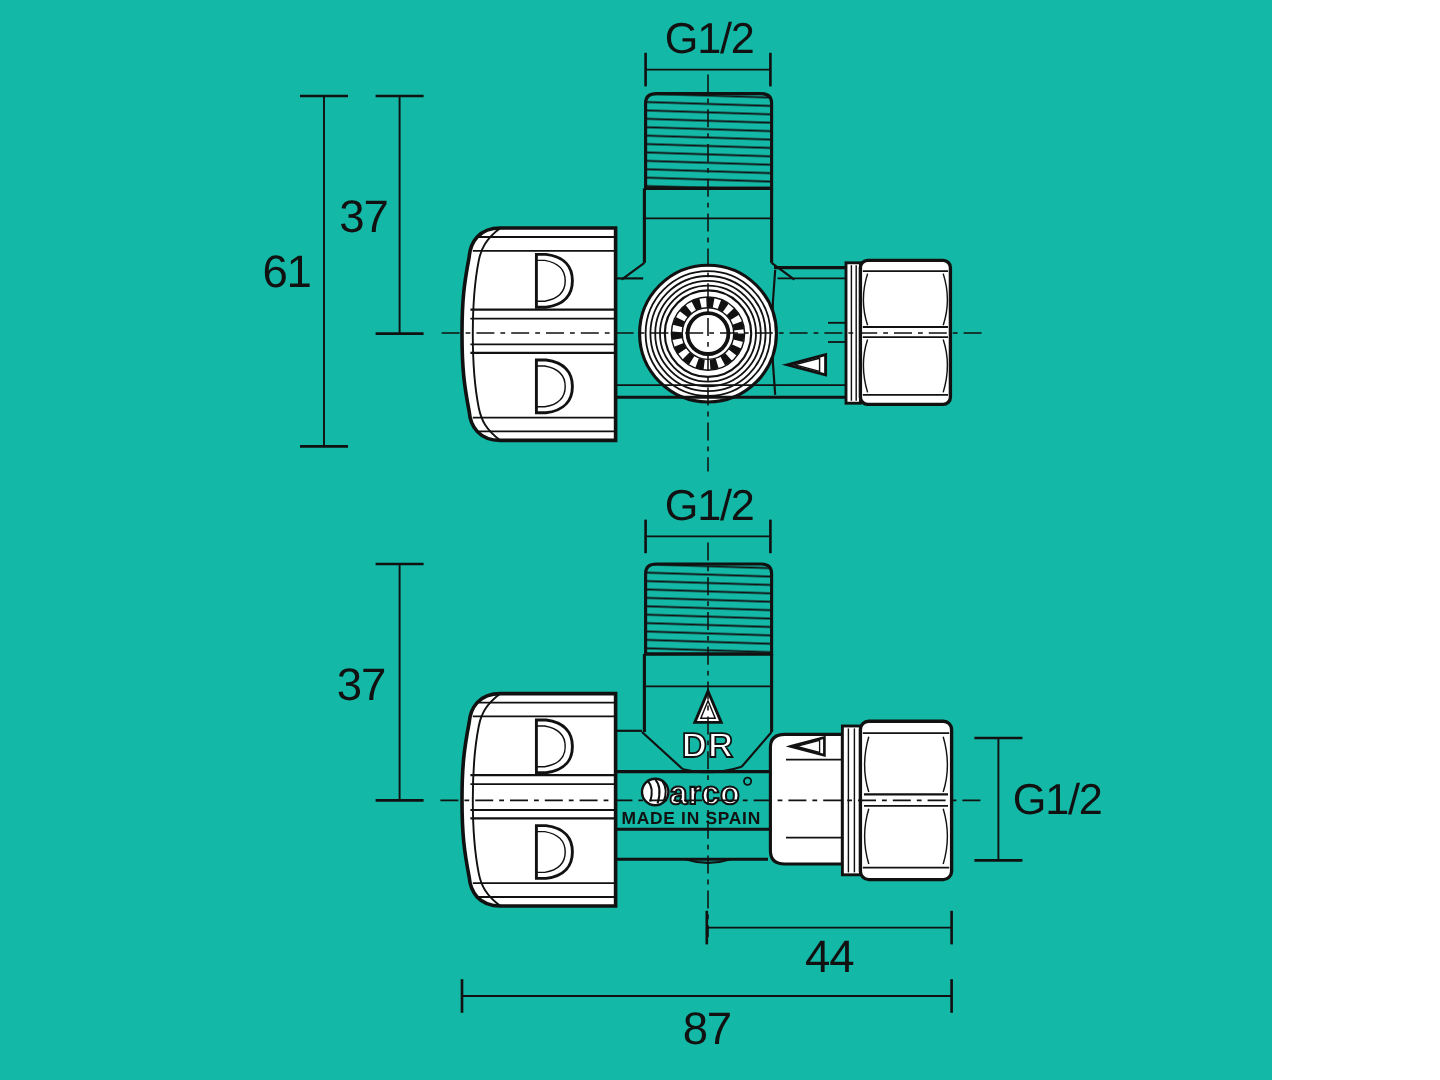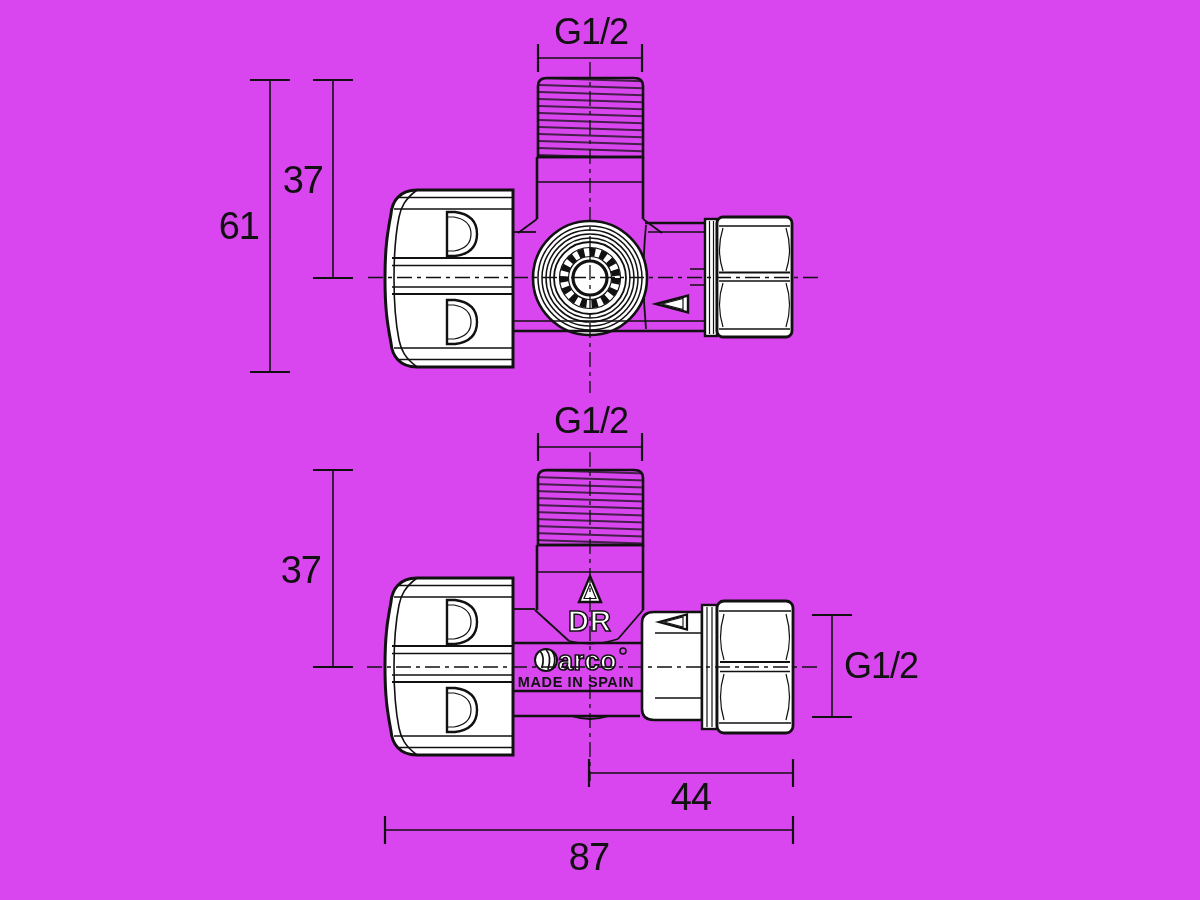--- a/index.html
+++ b/index.html
@@ -1,17 +1,17 @@
 <!DOCTYPE html>
 <html><head>
 <meta charset="utf-8">
 <style>
   html,body{margin:0;padding:0;background:#ffffff;}
   .sheet{
-    position:relative;width:1200px;height:900px;background:#d946ef;overflow:hidden;
+    position:relative;width:1060px;height:900px;background:#14b8a6;overflow:hidden;
     font-family:"Liberation Sans", sans-serif;
   }
   svg{display:block;}
   .ln{stroke:#111;fill:none;}
   .heavy{stroke-width:2.6;}
   .med{stroke-width:1.8;}
   .thin{stroke-width:1.5;}
   .hair{stroke-width:1.2;}
   .whitefill{fill:#ffffff;}
   .centerline{stroke:#111;stroke-width:1.3;fill:none;stroke-dasharray:15 5 4 5;}

